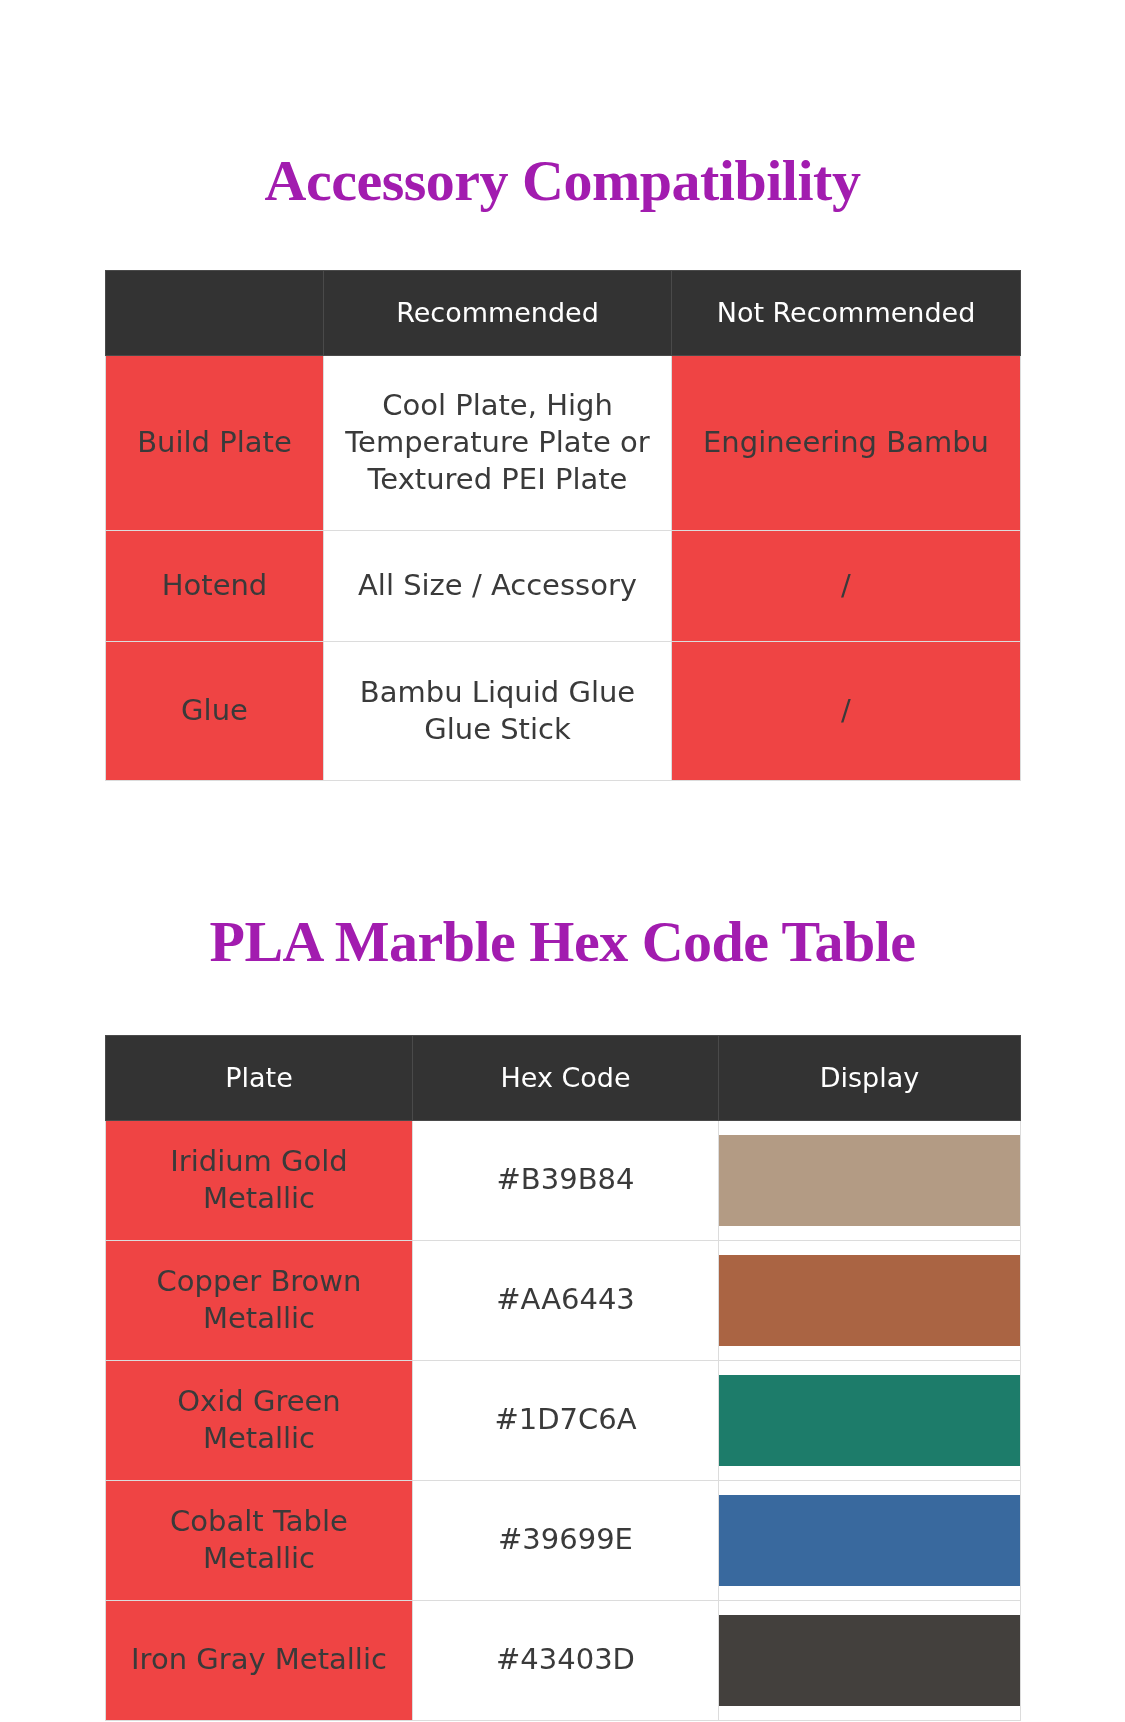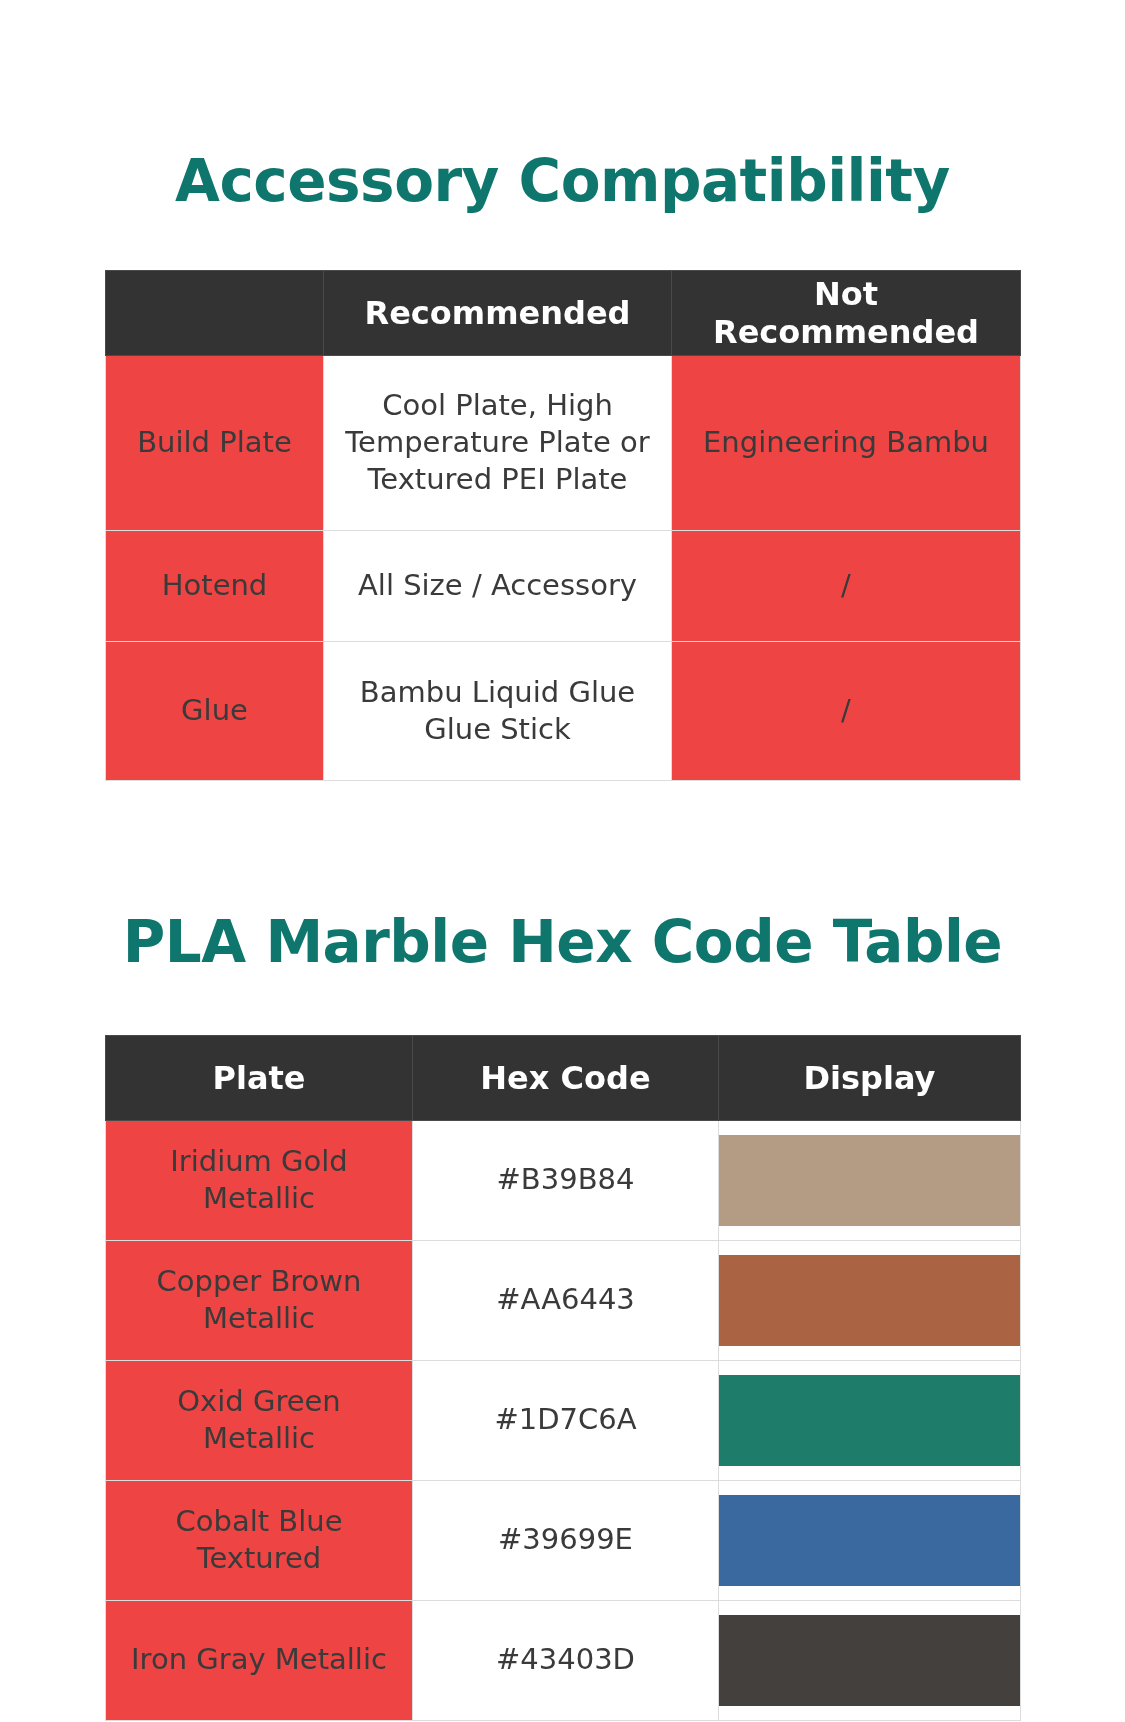--- a/index.html
+++ b/index.html
@@ -19,22 +19,23 @@
     width: 1125px;
     height: 1722px;
     background: #ffffff;
     box-sizing: border-box;
   }
 
   
   .section-title {
     text-align: center;
     font-weight: bold;
-    color: #0f766e;
+    color: #a21caf;
     letter-spacing: -0.5px;
+    font-family: Liberation Serif, serif;
   }
   #title-accessory {
     font-size: 58px;
     line-height: 1.05;
     padding-top: 112px;
   }
   #title-hex {
     font-size: 58px;
     line-height: 1.05;
     padding-top: 92px;
@@ -54,22 +55,22 @@
   table.grid th,
   table.grid td {
     border: 1px solid #dcdcdc;
     padding: 0;
     vertical-align: middle;
     text-align: center;
   }
   table.grid thead th {
     background: #333333;
     color: #ffffff;
-    font-weight: bold;
-    font-size: 32px;
+    font-weight: normal;
+    font-size: 27px;
     border-color: #4a4a4a;
     height: 84px;
     padding: 0 10px;
     text-align: center;
   }
   table.grid tbody td {
     font-size: 29px;
     color: #3a3a3a;
     font-weight: 400;
     line-height: 1.28;
@@ -190,21 +191,21 @@
           </td>
         </tr>
         <tr>
           <td class="shade">Oxid Green Metallic</td>
           <td class="plain hexcode">#1D7C6A</td>
           <td class="swatch-cell">
             <span class="swatch" style="background-color: rgb(29, 124, 106);"></span>
           </td>
         </tr>
         <tr>
-          <td class="shade">Cobalt Blue Textured</td>
+          <td class="shade">Cobalt Table Metallic</td>
           <td class="plain hexcode">#39699E</td>
           <td class="swatch-cell">
             <span class="swatch" style="background-color: rgb(57, 105, 158);"></span>
           </td>
         </tr>
         <tr>
           <td class="shade">Iron Gray Metallic</td>
           <td class="plain hexcode">#43403D</td>
           <td class="swatch-cell">
             <span class="swatch" style="background-color: rgb(67, 64, 61);"></span>

